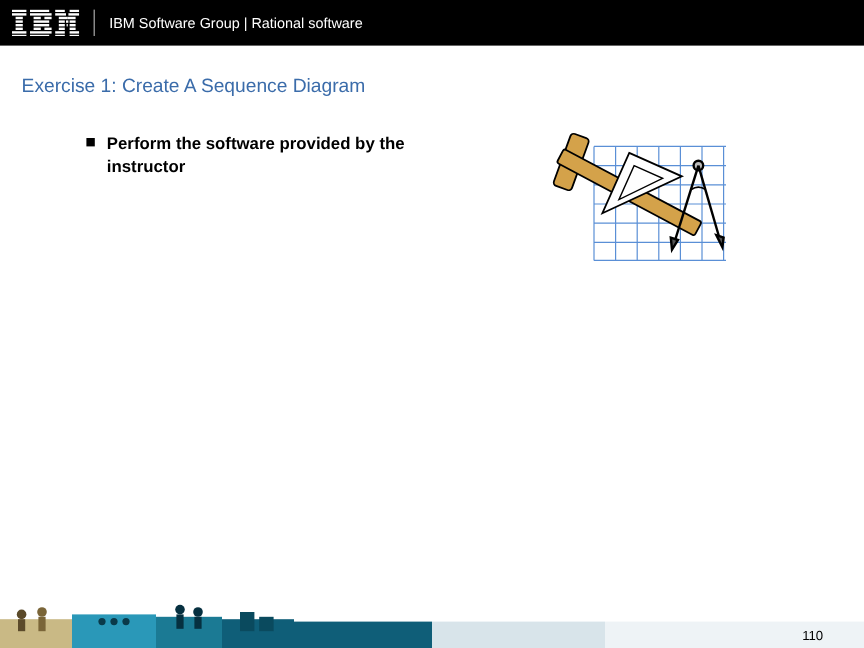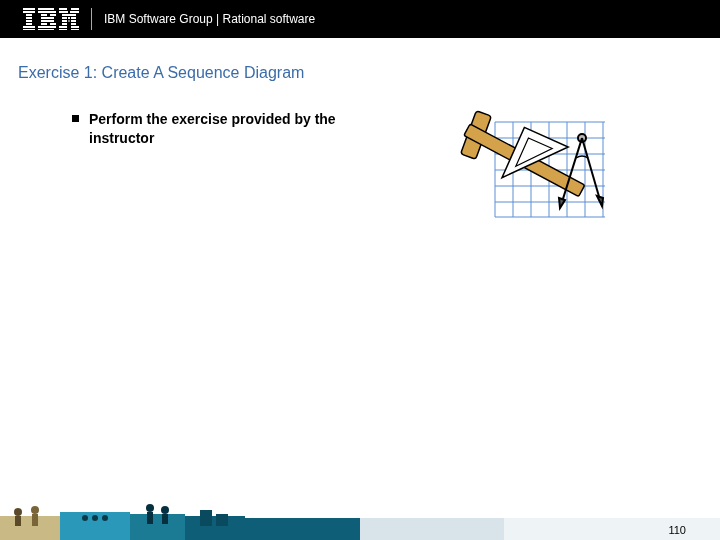--- a/index.html
+++ b/index.html
@@ -9,21 +9,21 @@
     background: #fff;
     font-family: Arial, Helvetica, sans-serif;
     position: relative;
     overflow: hidden;
   }
   .header {
     background: #000;
     height: 38px;
     display: flex;
     align-items: center;
-    padding-left: 23px;
+    padding-left: 10px;
     text-align: right;
   }
   .divider {
     width: 1px;
     height: 22px;
     background: #aaa;
     margin: 0 12px;
   }
   .header-text {
     color: #fff;
@@ -152,21 +152,21 @@
   </svg>
   <div class="divider"></div>
   <div class="header-text">IBM Software Group | Rational software</div>
 </div>
 
 <h1 class="title">Exercise 1: Create A Sequence Diagram</h1>
 
 <div class="content">
   <div class="bullet-row">
     <div class="bullet"></div>
-    <div class="bullet-text">Perform the exercise provided by the instructor</div>
+    <div class="bullet-text">Perform the software provided by the instructor</div>
   </div>
 </div>
 
 <svg class="clipart" viewBox="0 0 180 150">
 
   <g stroke="#5a8fd6" stroke-width="1" fill="none">
     <rect x="55" y="12" width="110" height="95" fill="#fff" stroke="none"></rect>
     <line x1="55" y1="12" x2="165" y2="12"></line>
       <line x1="55" y1="28" x2="165" y2="28"></line>
     <line x1="55" y1="44" x2="165" y2="44"></line>

